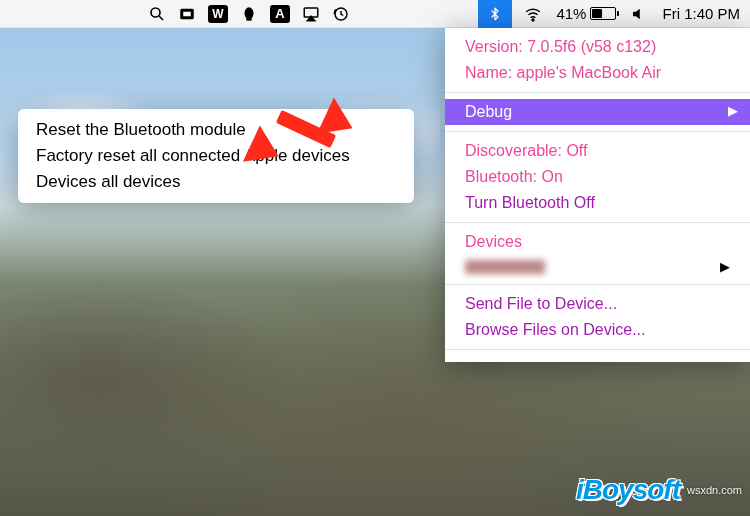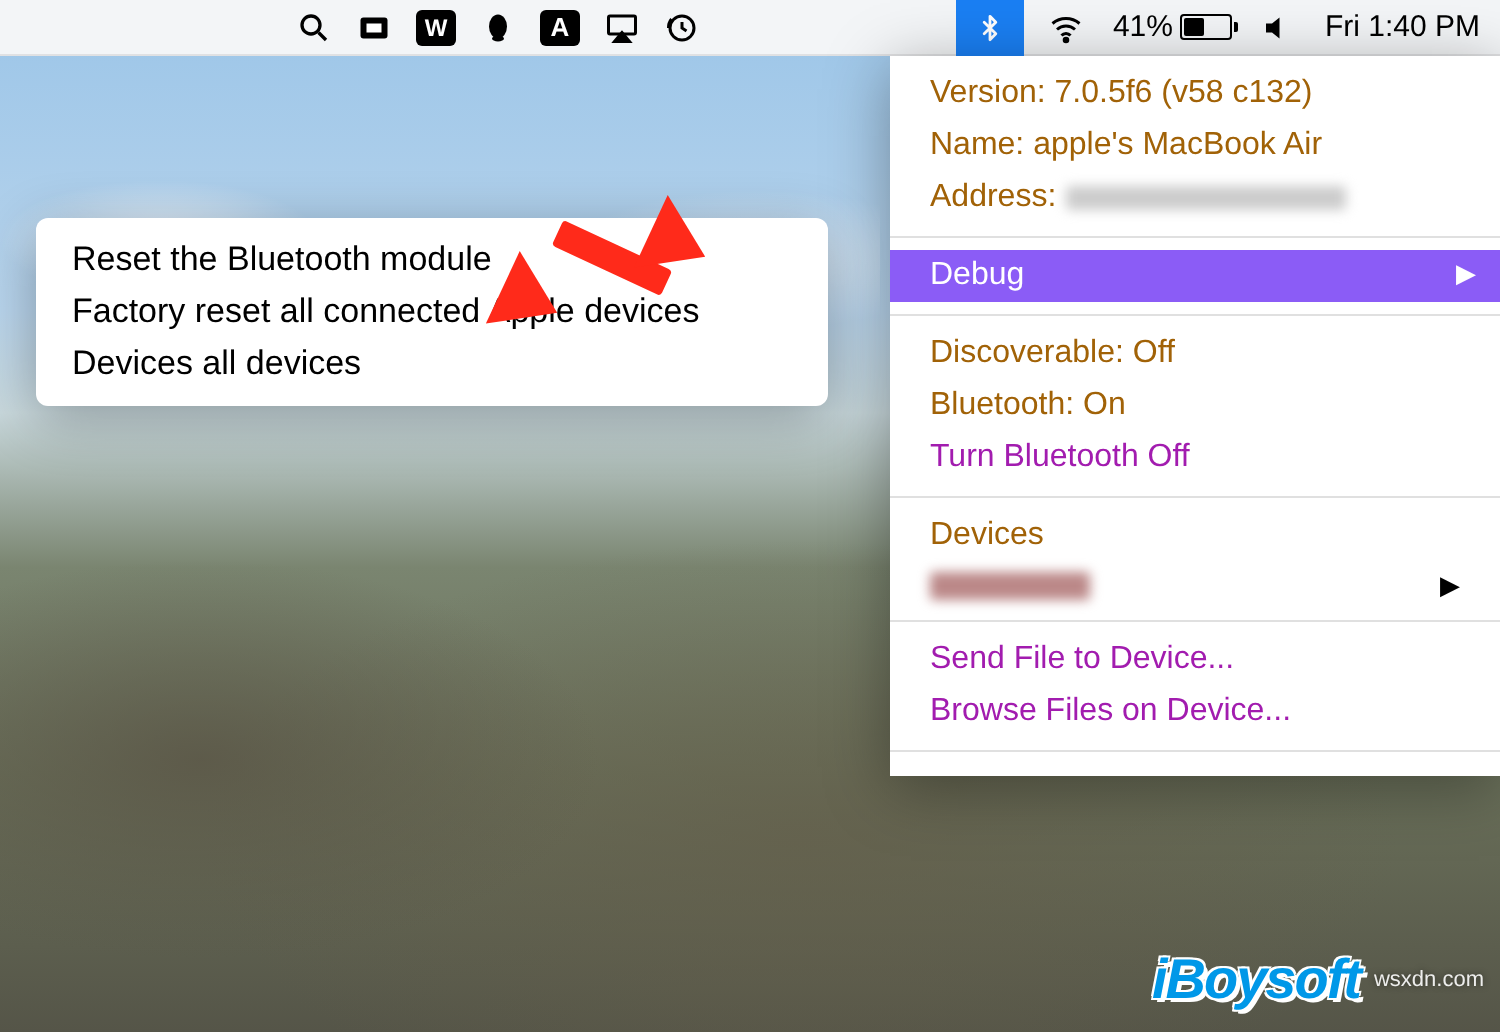--- a/index.html
+++ b/index.html
@@ -43,21 +43,21 @@
 }
 .dropdown {
   position: absolute; top: 28px; right: 0; width: 305px;
   background: #fff;
   box-shadow: 0 6px 30px rgba(0,0,0,0.35);
   padding: 6px 0;
   font-size: 16px;
   color: #333;
 }
 .dd-row { padding: 4px 20px; color: #444; }
-.dd-gray { color: #a16207; }
+.dd-gray { color: #ec4899; }
 .dd-sep { height: 1px; background: #e0e0e0; margin: 6px 0; }
 .dd-action { padding: 4px 20px; color: #a21caf; cursor: default; }
 .dd-highlight {
   background: #8b5cf6; color: #fff;
   display: flex; justify-content: space-between; align-items: flex-start;
   padding: 4px 12px 4px 20px;
 }
 .dd-chevron { font-size: 13px; }
 .dd-device { padding: 4px 20px; display: flex; justify-content: space-between; align-items: center; color: #999;}
 .dd-device .blur { filter: blur(3px); width: 80px; height: 14px; background: #b88; border-radius: 2px;}
@@ -183,24 +183,20 @@
 
 <div class="dropdown">
   <div class="dd-row dd-gray">
     <span>Version:</span>
     <span>7.0.5f6 (v58 c132)</span>
   </div>
   <div class="dd-row dd-gray">
     <span>Name:</span>
     <span>apple's MacBook Air</span>
   </div>
-  <div class="dd-row dd-gray">
-    <span>Address:</span>
-    <span class="addr-blur"></span>
-  </div>
   <div class="dd-sep"></div>
   <div class="dd-highlight">
     <span>Debug</span>
     <span class="dd-chevron">▶</span>
   </div>
   <div class="dd-sep"></div>
   <div class="dd-row dd-gray">Discoverable: Off</div>
   <div class="dd-row dd-gray">Bluetooth: On</div>
   <div class="dd-action">Turn Bluetooth Off</div>
   <div class="dd-sep"></div>

